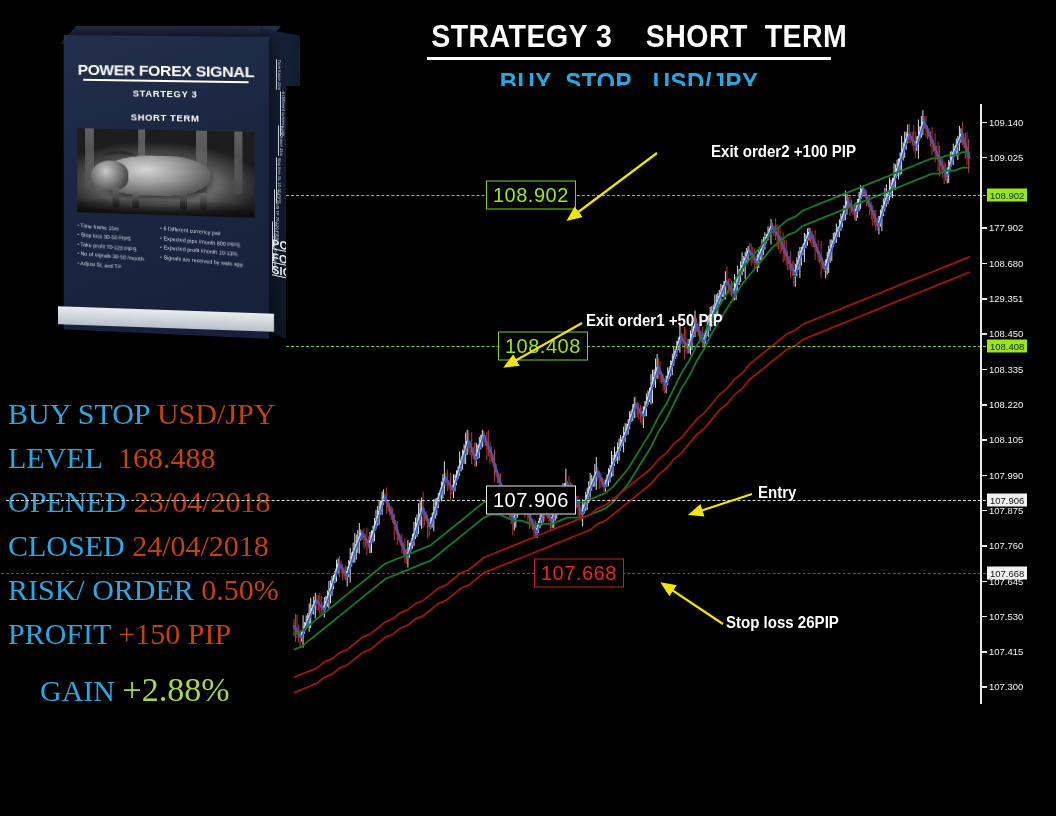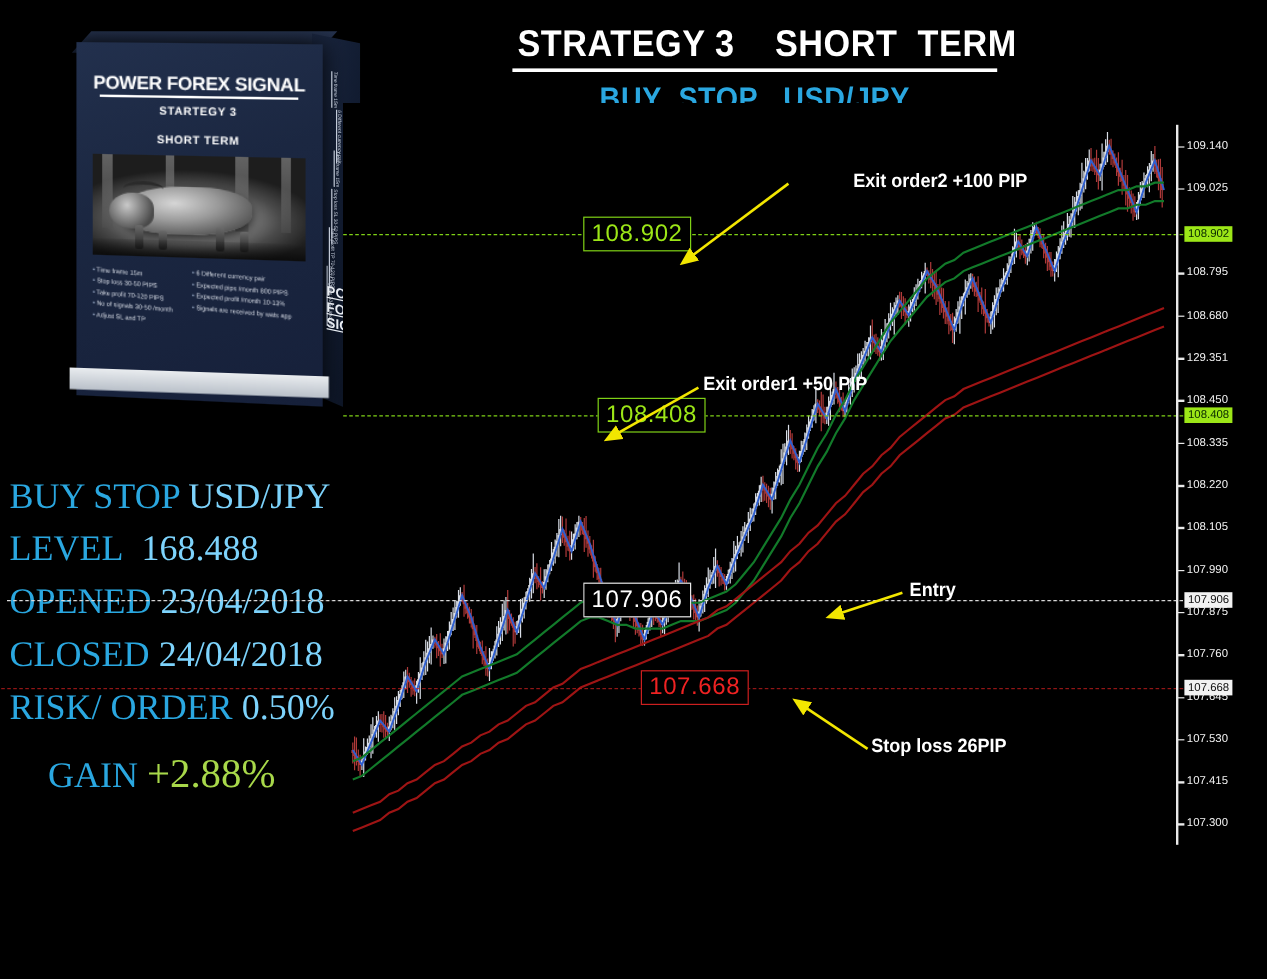--- a/index.html
+++ b/index.html
@@ -108,21 +108,21 @@
   }
   .side-brand div{text-decoration:underline;}
 
   
   #stats{position:absolute;left:8px;top:392px;width:400px;}
   .stat-row{
     font-family:"Liberation Serif", serif;
     font-size:30px;line-height:44px;white-space:nowrap;
   }
   .stat-label{color:#2aa7e0;}
-  .stat-value{color:#7dd3fc;}
+  .stat-value{color:#c2410c;}
   .stat-row.gain{margin-top:12px;margin-left:32px;}
   .stat-row.gain .stat-value{color:#a8d84a;font-size:34px;}
 
   
   #chart{position:absolute;left:286px;top:86px;width:770px;height:640px;background:#000;}
   #plot{position:absolute;left:0;top:0;width:690px;height:640px;overflow:hidden;}
   #axis{position:absolute;left:690px;top:0;width:80px;height:640px;}
   #axis-line{position:absolute;left:4px;top:18px;width:1.5px;height:600px;background:#e9e9e9;}
   .tick{position:absolute;left:4px;width:7px;height:1.5px;background:#e9e9e9;}
   .tick-label{
@@ -239,20 +239,24 @@
       <span class="stat-label">OPENED</span>
       <span class="stat-value">23/04/2018</span>
     </div>
     <div class="stat-row">
       <span class="stat-label">CLOSED</span>
       <span class="stat-value">24/04/2018</span>
     </div>
     <div class="stat-row">
       <span class="stat-label">RISK/ ORDER</span>
       <span class="stat-value">0.50%</span>
+    </div>
+    <div class="stat-row">
+      <span class="stat-label">PROFIT</span>
+      <span class="stat-value">+150 PIP</span>
     </div>
     <div class="stat-row gain">
       <span class="stat-label">GAIN</span>
       <span class="stat-value">+2.88%</span>
     </div>
   </div>
 
   <div id="chart">
     <div id="plot">
       <svg class="overlay" id="series-svg">
@@ -1183,21 +1187,21 @@
       <line x1="437" y1="538" x2="377" y2="498" stroke="#f2e600" stroke-width="2.2" marker-end="url(#ah)"></line>
     </svg>
 
     <div id="axis">
       <div id="axis-line"></div>
     <div class="tick" style="top: 35.5026px;"></div>
         <div class="tick-label" style="top: 35.5026px;">109.140</div>
         <div class="tick" style="top: 70.8147px;"></div>
         <div class="tick-label" style="top: 70.8147px;">109.025</div>
         <div class="tick" style="top: 141.439px;"></div>
-        <div class="tick-label" style="top: 141.439px;">108.795</div>
+        <div class="tick-label" style="top: 141.439px;">177.902</div>
         <div class="tick" style="top: 176.751px;"></div>
         <div class="tick-label" style="top: 176.751px;">108.680</div>
         <div class="tick" style="top: 212.063px;"></div>
         <div class="tick-label" style="top: 212.063px;">129.351</div>
         <div class="tick" style="top: 247.376px;"></div>
         <div class="tick-label" style="top: 247.376px;">108.450</div>
         <div class="tick" style="top: 282.688px;"></div>
         <div class="tick-label" style="top: 282.688px;">108.335</div>
         <div class="tick" style="top: 318px;"></div>
         <div class="tick-label" style="top: 318px;">108.220</div>

